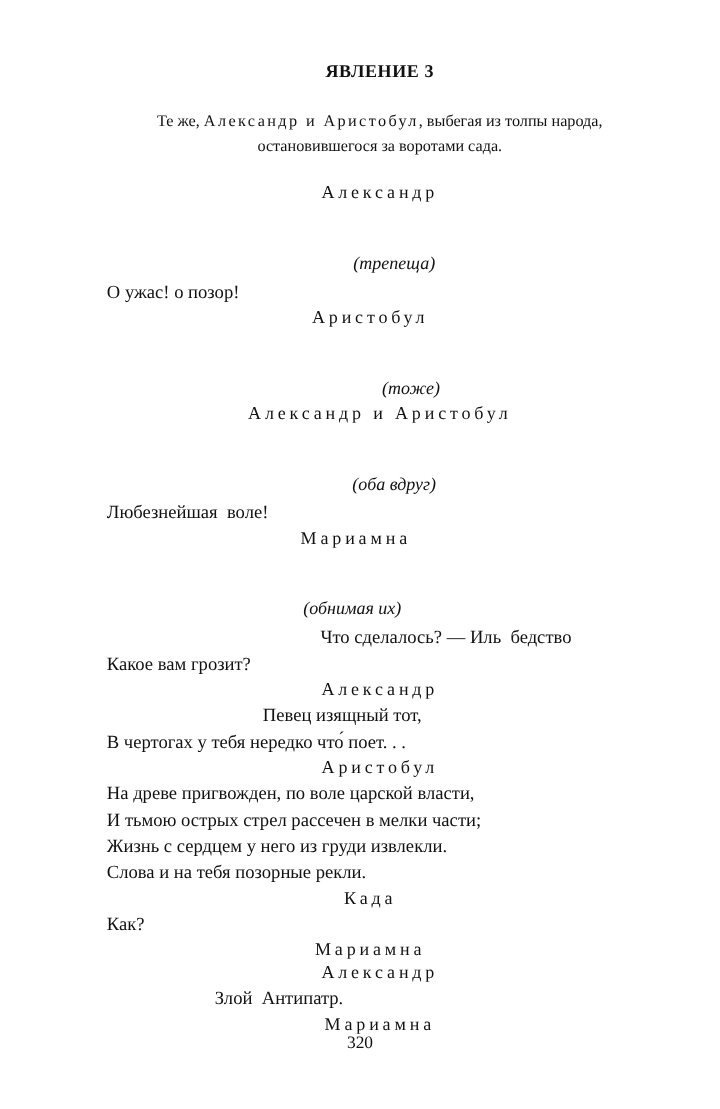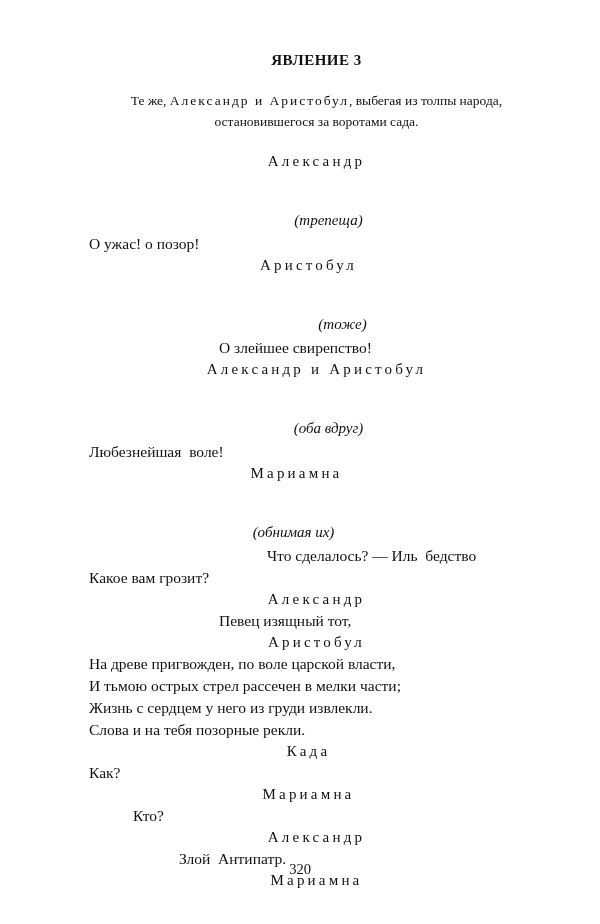--- a/index.html
+++ b/index.html
@@ -107,57 +107,56 @@
 
   <div class="block">
     <div class="speaker">Александр</div>
     <div class="direction shift-right-sm">(трепеща)</div>
     <div class="line indent-0">О ужас! о позор!</div>
   </div>
 
   <div class="block">
     <div class="speaker shift-left2">Аристобул</div>
     <div class="direction shift-right">(тоже)</div>
-    <div class="line indent-3">О злейшее свирепство!</div>
   </div>
 
   <div class="block">
     <div class="speaker">Александр и Аристобул</div>
     <div class="direction shift-right-sm">(оба вдруг)</div>
     <div class="line indent-0">Любезнейшая  воле!</div>
   </div>
 
   <div class="block">
     <div class="speaker shift-left">Мариамна</div>
     <div class="direction shift-left">(обнимая их)</div>
     <div class="line indent-4">Что сделалось? — Иль  бедство</div>
     <div class="line indent-0">Какое вам грозит?</div>
   </div>
 
   <div class="block">
     <div class="speaker">Александр</div>
     <div class="line indent-3">Певец изящный тот,</div>
+    <div class="line indent-0">В чертогах у тебя нередко что́ поет. . .</div>
   </div>
 
   <div class="block">
     <div class="speaker">Аристобул</div>
     <div class="line indent-0">На древе пригвожден, по воле царской власти,</div>
     <div class="line indent-0">И тьмою острых стрел рассечен в мелки части;</div>
     <div class="line indent-0">Жизнь с сердцем у него из груди извлекли.</div>
     <div class="line indent-0">Слова и на тебя позорные рекли.</div>
   </div>
 
   <div class="block">
     <div class="speaker shift-left2">Када</div>
     <div class="line indent-0">Как?</div>
   </div>
 
   <div class="block">
     <div class="speaker shift-left2">Мариамна</div>
-    <div class="line indent-1">Кто?</div>
   </div>
 
   <div class="block">
     <div class="speaker">Александр</div>
     <div class="line indent-2">Злой  Антипатр.</div>
   </div>
 
   <div class="block">
     <div class="speaker">Мариамна</div>
   </div>

